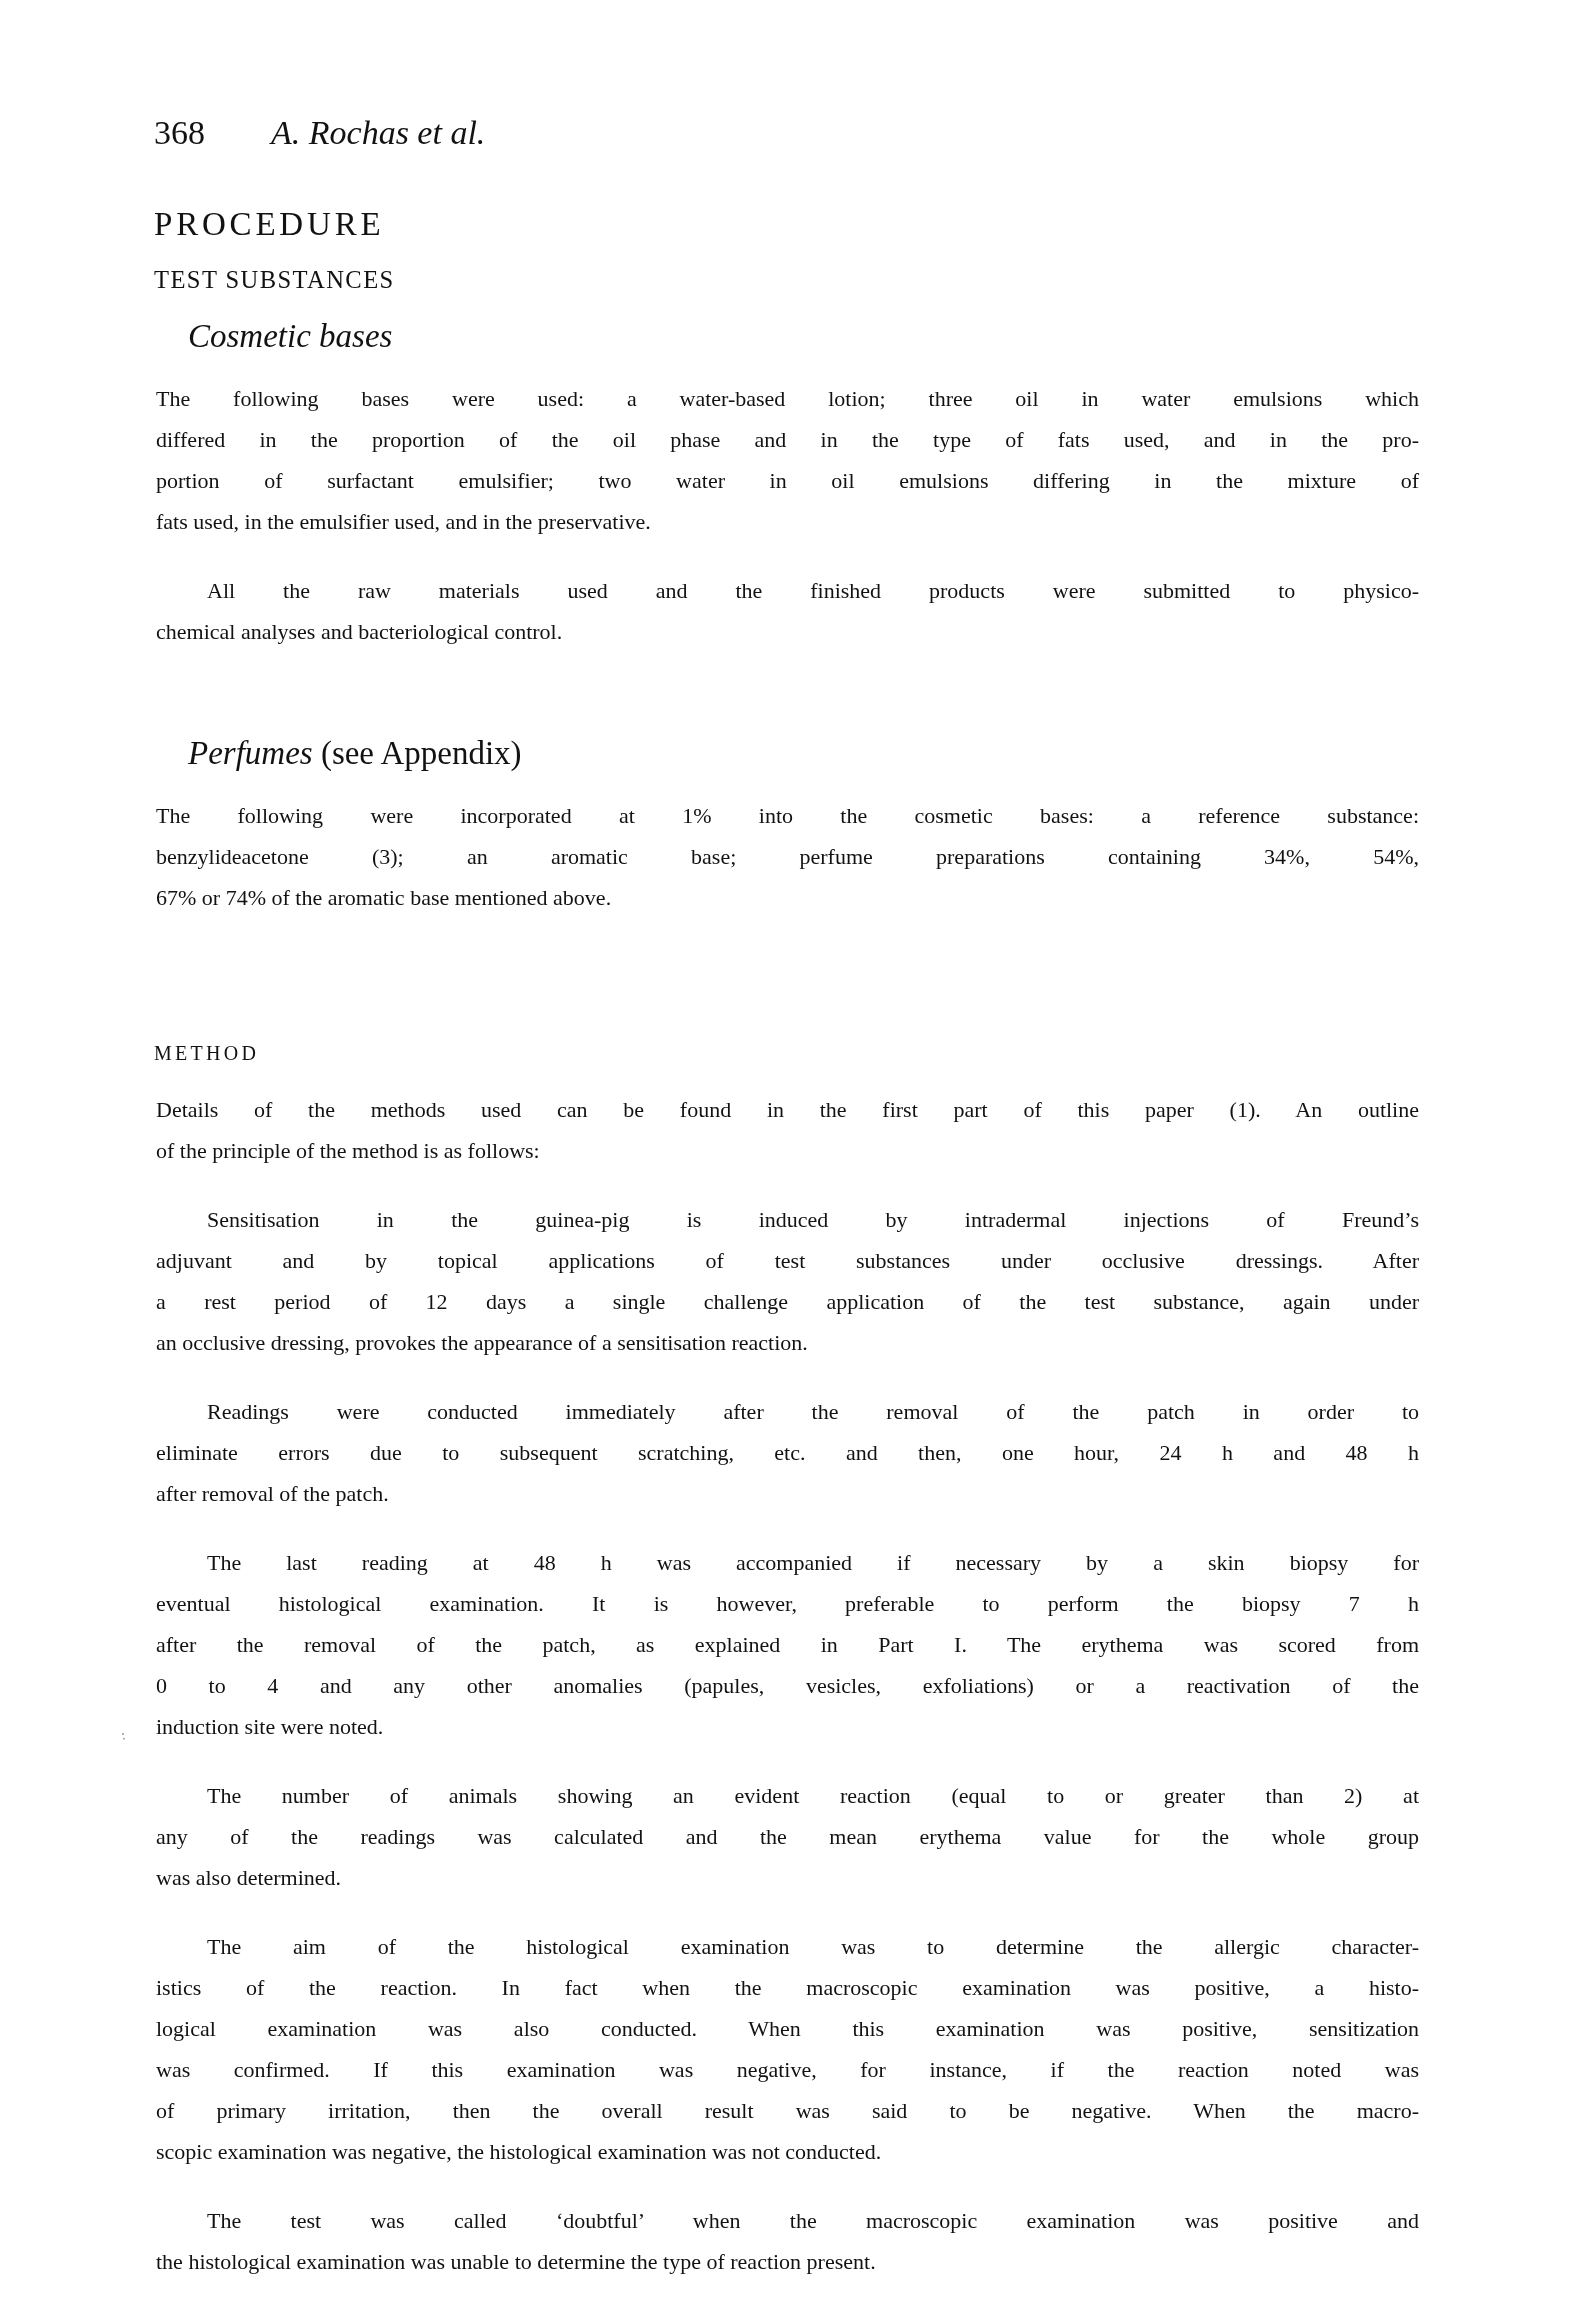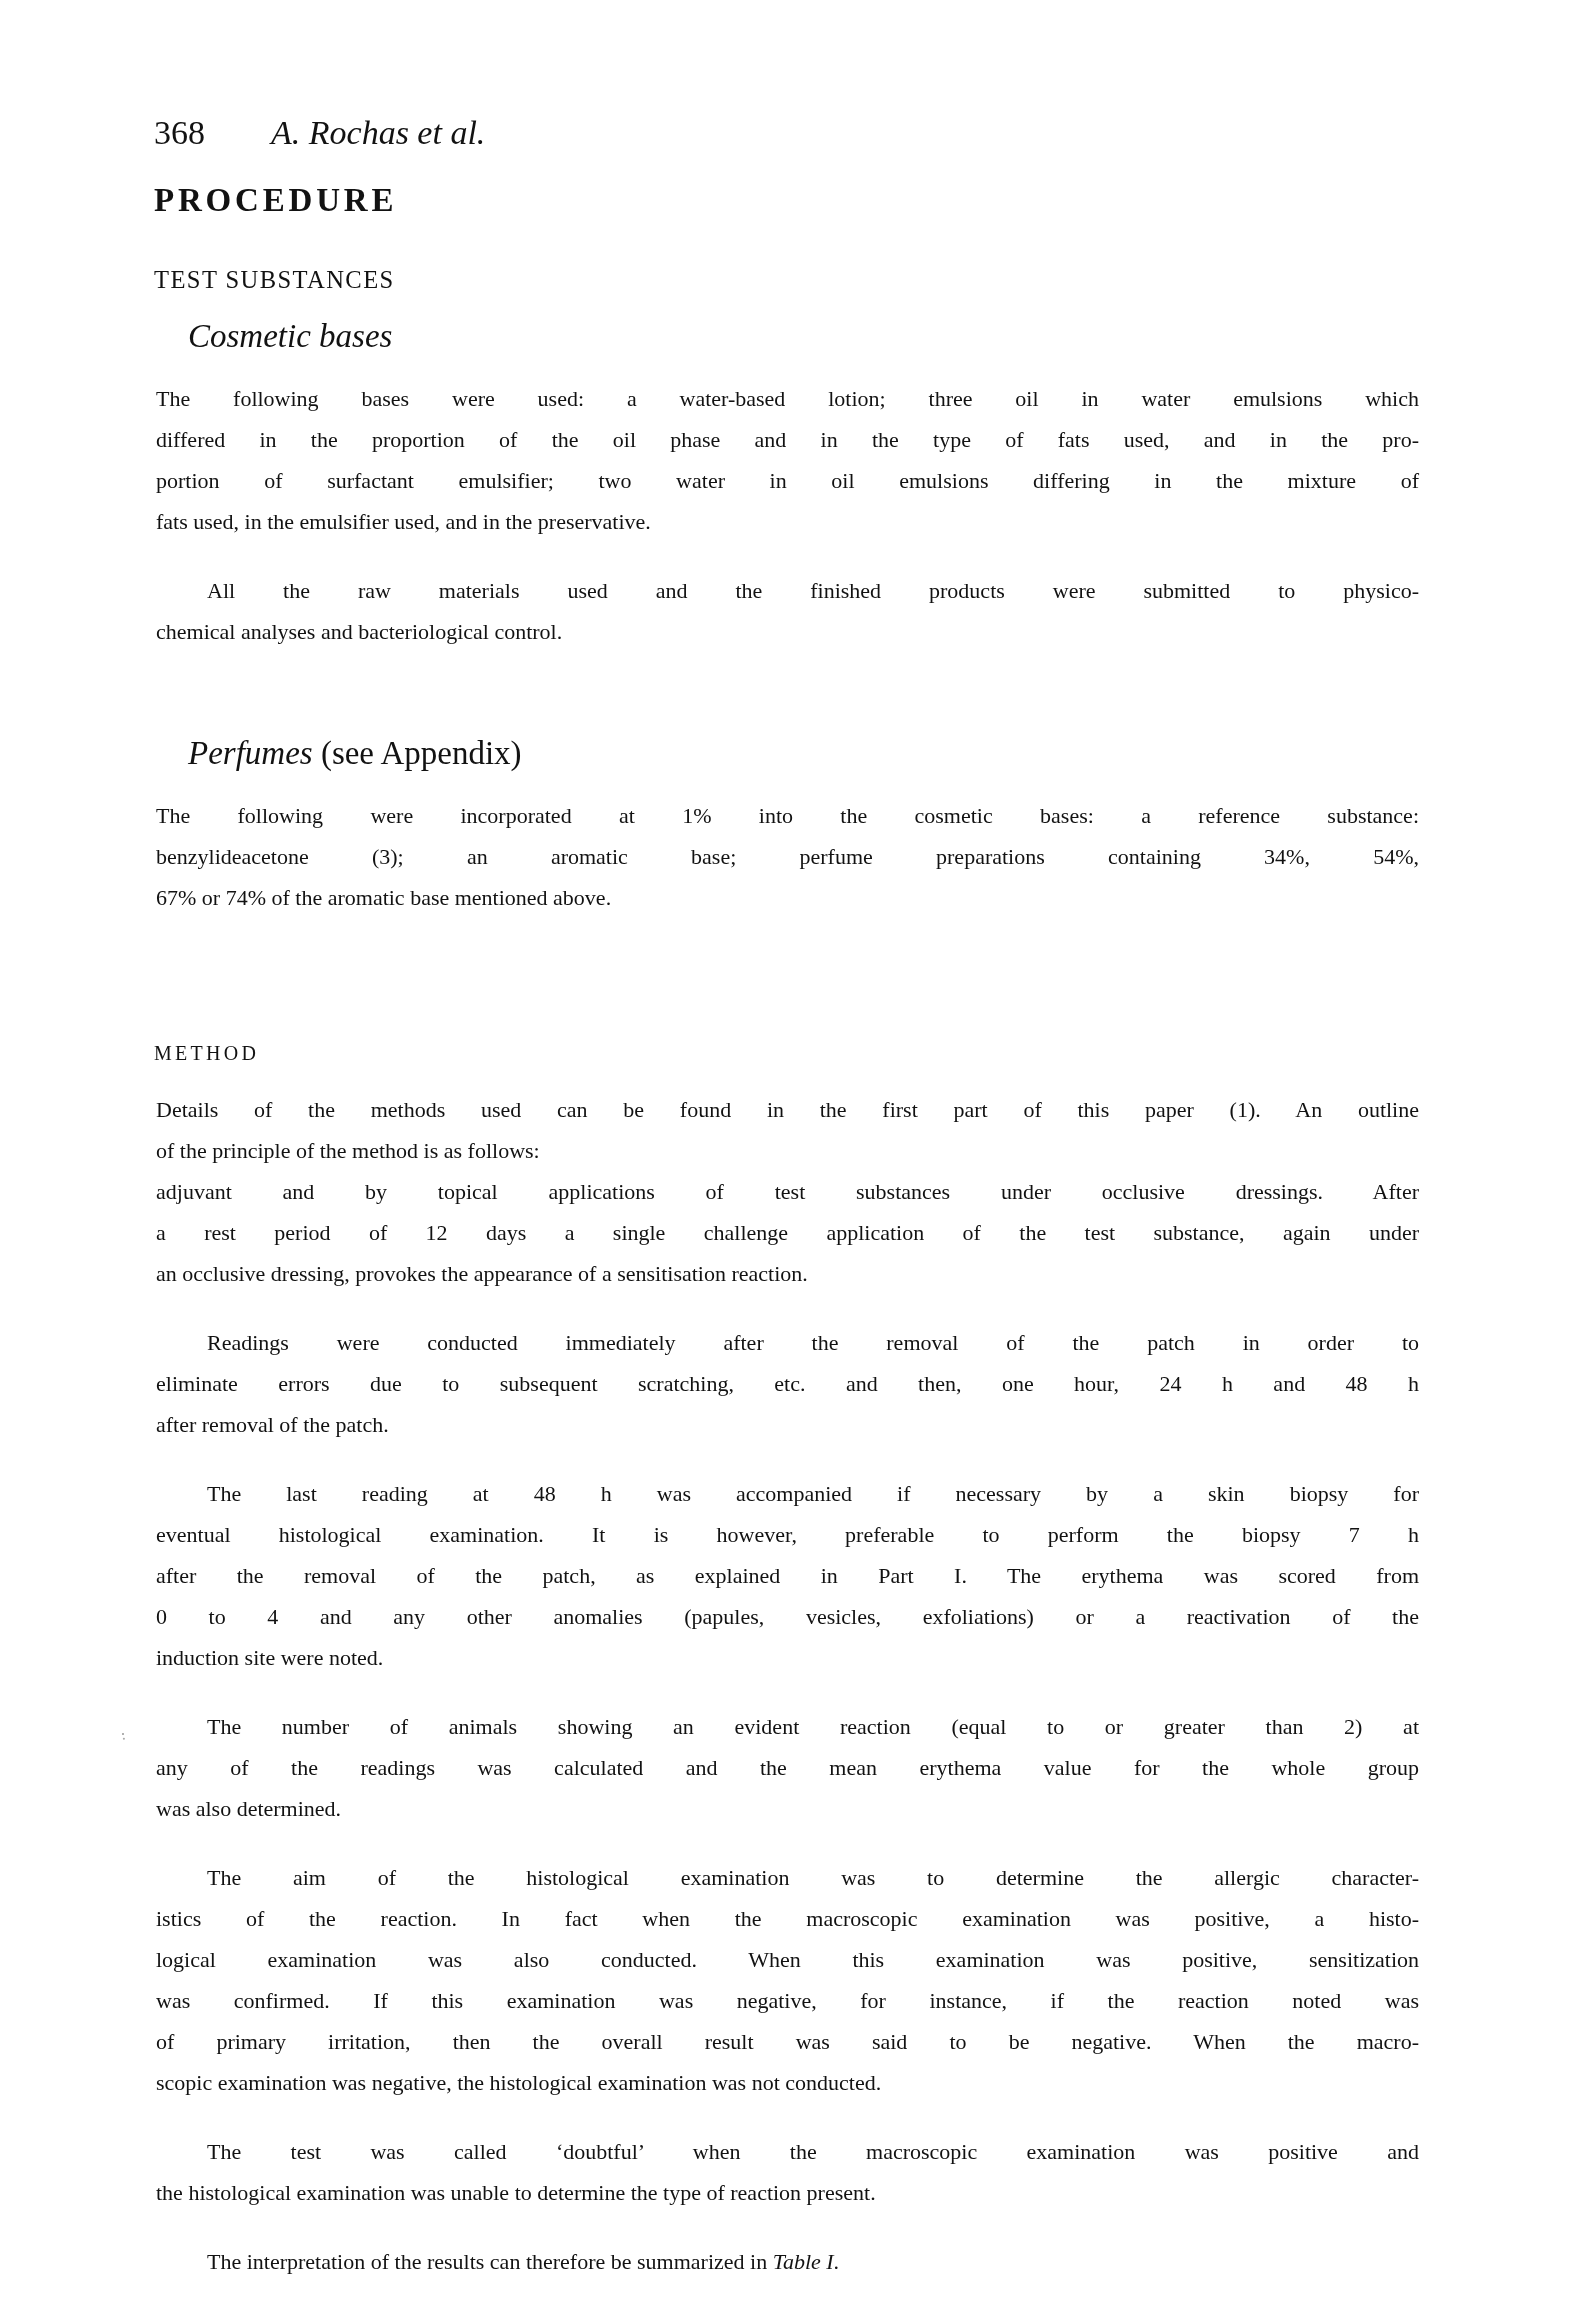--- a/index.html
+++ b/index.html
@@ -2,21 +2,21 @@
 <html style="font-size:15px"><head>
 <meta charset="utf-8">
 <style>
   html, body { margin: 0; padding: 0; background: #ffffff; }
   body { width: 1571px; height: 2313px; position: relative; overflow: hidden;
          font-family: "Liberation Serif", "DejaVu Serif", serif; color: #121212; }
   .abs { position: absolute; left: 154px; white-space: nowrap; }
   .running-head { top: 112px; font-size: 34px; line-height: 41px; }
   .running-head .pg { display: inline-block; width: 117px; }
   .running-head .auth { font-style: italic; }
-  .h-procedure { top: 180px; font-size: 33px; font-weight: bold; letter-spacing: 3.8px; line-height: 41px; }
+  .h-procedure { top: 204px; font-size: 33px; font-weight: normal; letter-spacing: 3.8px; line-height: 41px; }
   .h-sub { font-size: 24.6px; letter-spacing: 1.4px; line-height: 41px; }
   .h-test { top: 259px; }
   .h-method { top: 1033px; font-size: 20px; letter-spacing: 3.3px; }
   .h-ital { font-size: 33px; font-style: italic; line-height: 41px; margin-left: 34px; }
   .h-cosmetic { top: 316px; }
   .h-perfumes { top: 733px; font-family: Liberation Serif, serif; }
   .h-perfumes .rest { font-style: normal; }
   .para-block { position: absolute; left: 156px; width: 1263px; font-size: 22px; line-height: 41px; }
   .line { display: block; height: 41px; white-space: nowrap; text-align: justify; text-align-last: justify; }
   .line.last { text-align: left; text-align-last: left; }
@@ -53,20 +53,21 @@
     <span class="line">The following were incorporated at 1% into the cosmetic bases: a reference substance:</span>
     <span class="line">benzylideacetone (3); an aromatic base; perfume preparations containing 34%, 54%,</span>
     <span class="line last">67% or 74% of the aromatic base mentioned above.</span>
   </div>
 
 <div class="abs h-sub h-method">METHOD</div>
 
 <div class="para-block block-method">
 <span class="line">Details of the methods used can be found in the first part of this paper (1).  An outline</span>
     <span class="line last">of the principle of the method is as follows:</span>
+    <span class="line indent">Sensitisation in the guinea-pig is induced by intradermal injections of Freund’s</span>
     <span class="line">adjuvant and by topical applications of test substances under occlusive dressings. After</span>
     <span class="line">a rest period of 12 days a single challenge application of the test substance, again under</span>
     <span class="line last">an occlusive dressing, provokes the appearance of a sensitisation reaction.</span>
     <span class="line indent">Readings were conducted immediately after the removal of the patch in order to</span>
     <span class="line">eliminate errors due to subsequent scratching, etc. and then, one hour, 24 h and 48 h</span>
     <span class="line last">after removal of the patch.</span>
     <span class="line indent">The last reading at 48 h was accompanied if necessary by a skin biopsy for</span>
     <span class="line">eventual histological examination. It is however, preferable to perform the biopsy 7 h</span>
     <span class="line">after the removal of the patch, as explained in Part I. The erythema was scored from</span>
     <span class="line">0 to 4 and any other anomalies (papules, vesicles, exfoliations) or a reactivation of the</span>

